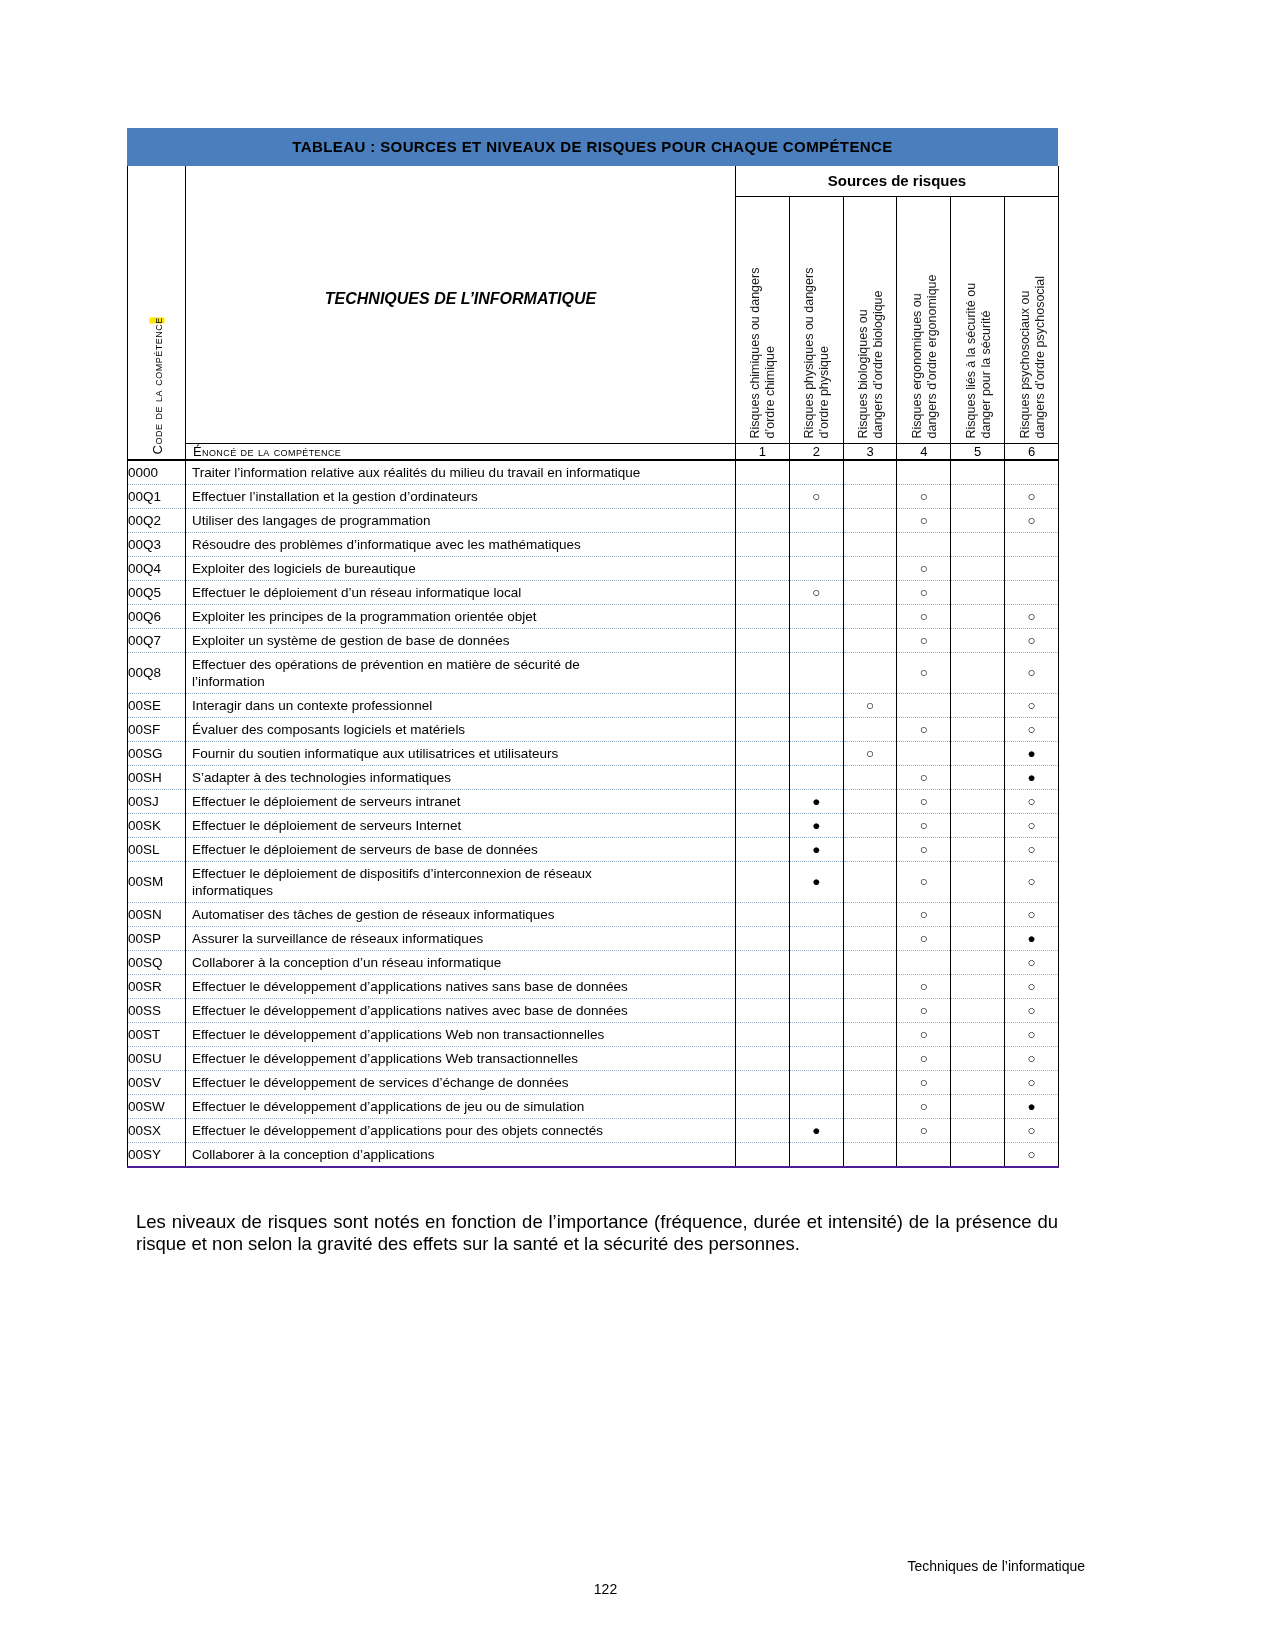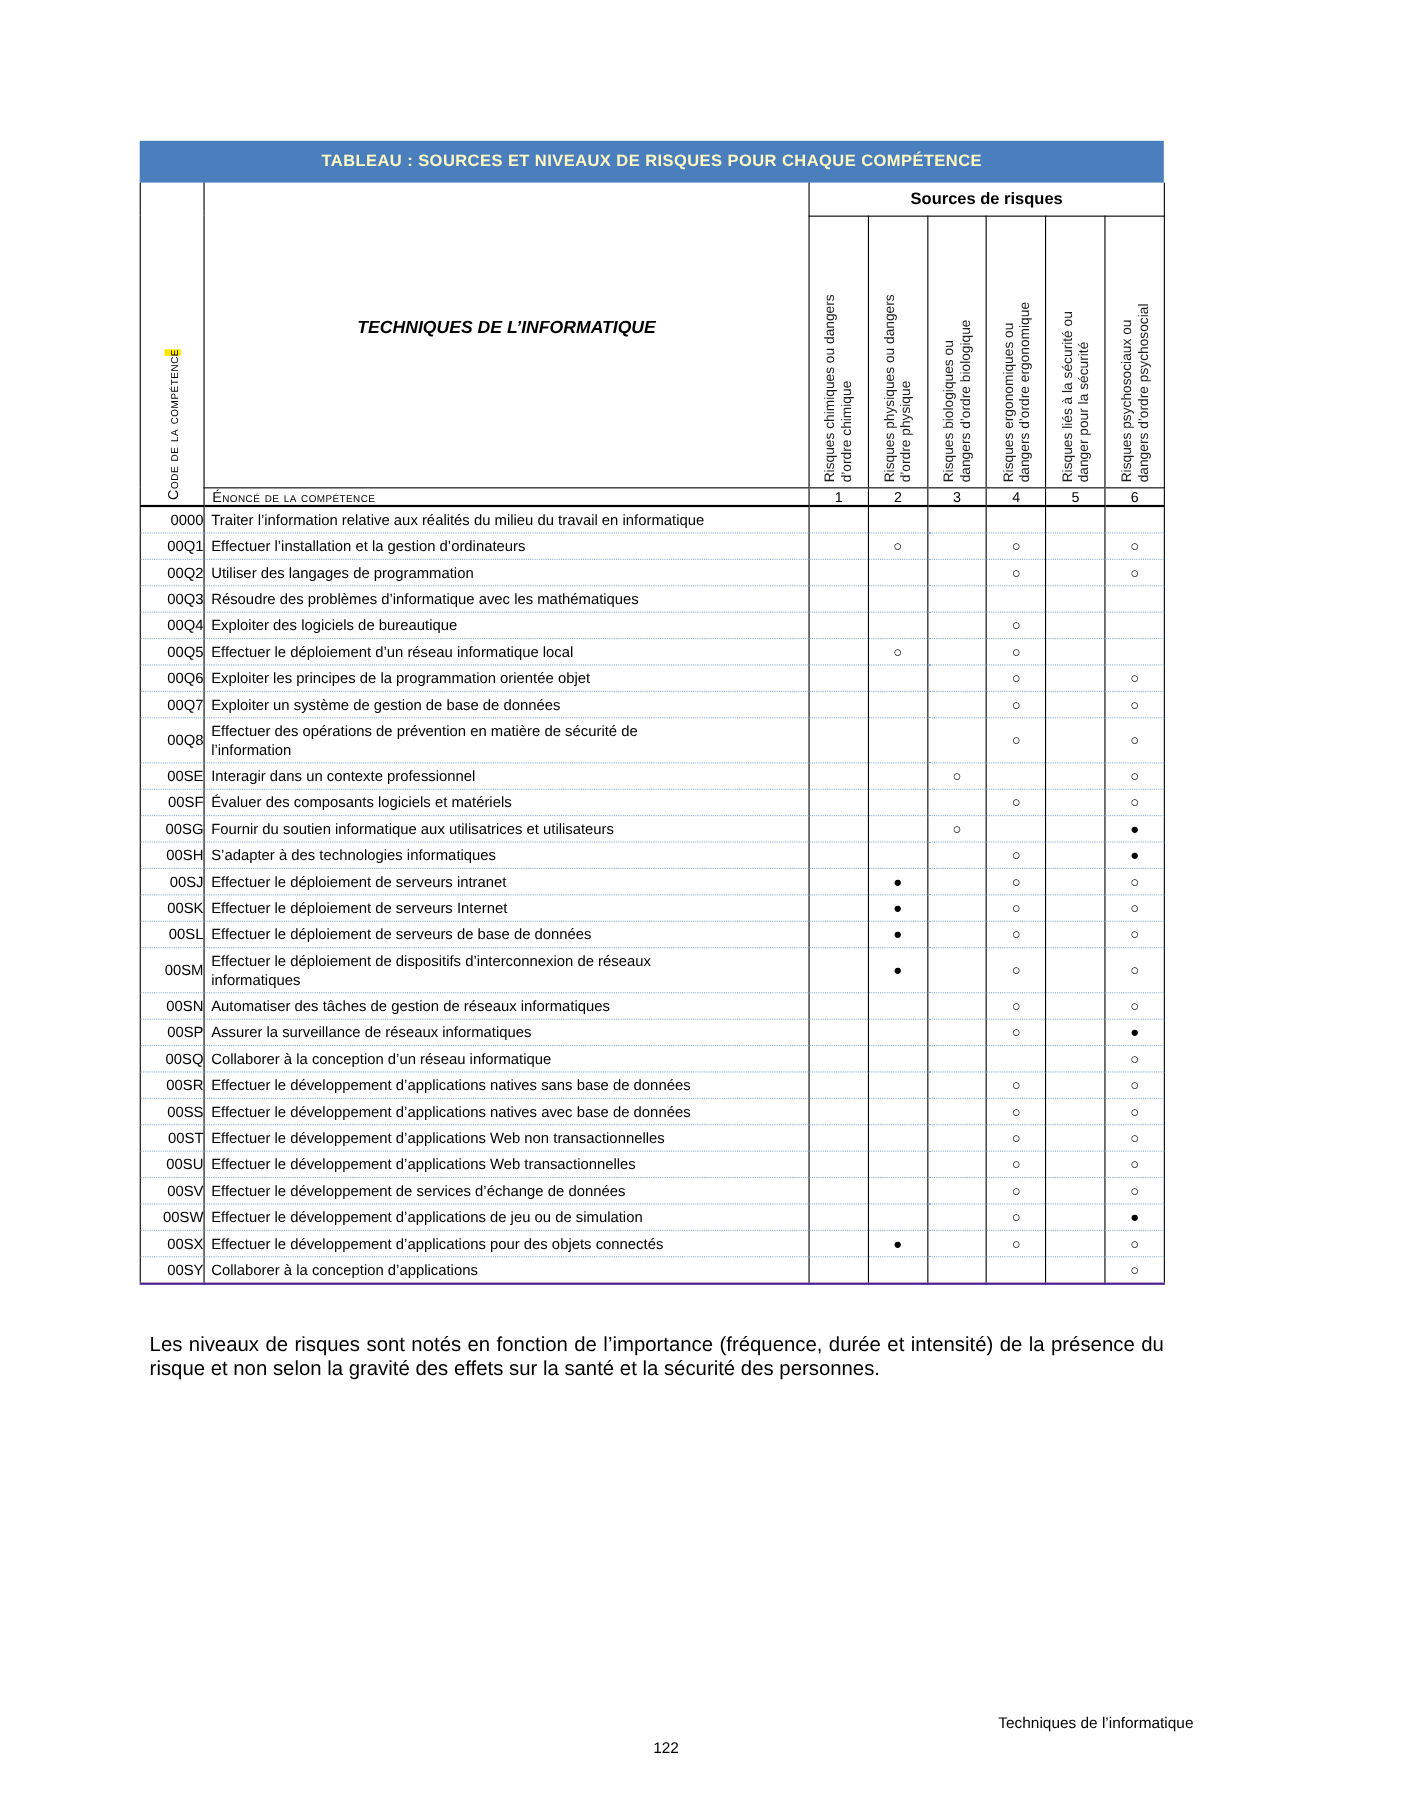--- a/index.html
+++ b/index.html
@@ -3,21 +3,21 @@
 <meta charset="utf-8">
 <style>
   * { margin:0; padding:0; box-sizing:border-box; }
   html,body { background:#ffffff; }
   body {
     width:1275px; height:1650px; position:relative;
     font-family:"Liberation Sans", sans-serif; color:#000;
   }
   .table-wrap { position:absolute; left:127px; top:128px; width:931px; }
   .title-bar {
-    background:#4a7ebc; color:#fef9c3; font-weight:bold; font-size:15px;
+    background:#4a7ebc; color:#000000; font-weight:bold; font-size:15px;
     height:38px; line-height:38px; text-align:center; letter-spacing:.4px;
   }
   table { border-collapse:collapse; width:931px; table-layout:fixed; }
   col.c-code { width:58px; } col.c-enonce { width:550px; } col.c-risk { width:53.83px; }
 
   
   .head-code-empty { border-left:1px solid #000; border-right:1px solid #000; height:30px; }
   .sources-cell {
     border-left:1px solid #000; border-right:1px solid #000; border-bottom:1px solid #000;
     text-align:center; font-weight:bold; font-size:15px; height:30px; vertical-align:middle;
@@ -49,21 +49,21 @@
   .numbers-row td { border-bottom:2px solid #000; height:15px; vertical-align:middle; }
   .enonce-head-cell { font-variant:small-caps; font-size:13px; padding-left:7px; letter-spacing:.4px; }
   .num-cell { border-left:1px solid #000; text-align:center; font-size:13px; }
   .num-cell.last { border-right:1px solid #000; }
 
   
   #table-body tr { border-bottom:1px dotted #8faccb; }
   #table-body tr:last-child { border-bottom:2px solid #4c1d95; }
   #table-body td { height:24px; vertical-align:middle; font-size:13.5px; }
   .code-cell {
-    border-left:1px solid #000; border-right:1px solid #000; text-align:right;
+    border-left:1px solid #000; border-right:1px solid #000; text-align:left;
   }
   .enonce-cell { padding:3px 6px; line-height:17px; white-space:pre-line; }
   .risk-cell { border-left:1px solid #000; text-align:center; font-size:14px; }
   .risk-cell.last { border-right:1px solid #000; }
 
   
   .notes { position:absolute; left:136px; top:1185px; width:922px; }
   .notes-heading { font-weight:bold; font-size:18px; }
   .notes-body { margin-top:26px; font-size:18.5px; line-height:22px; text-align:justify; }
   .legend { margin-top:20px; font-size:14px; }

